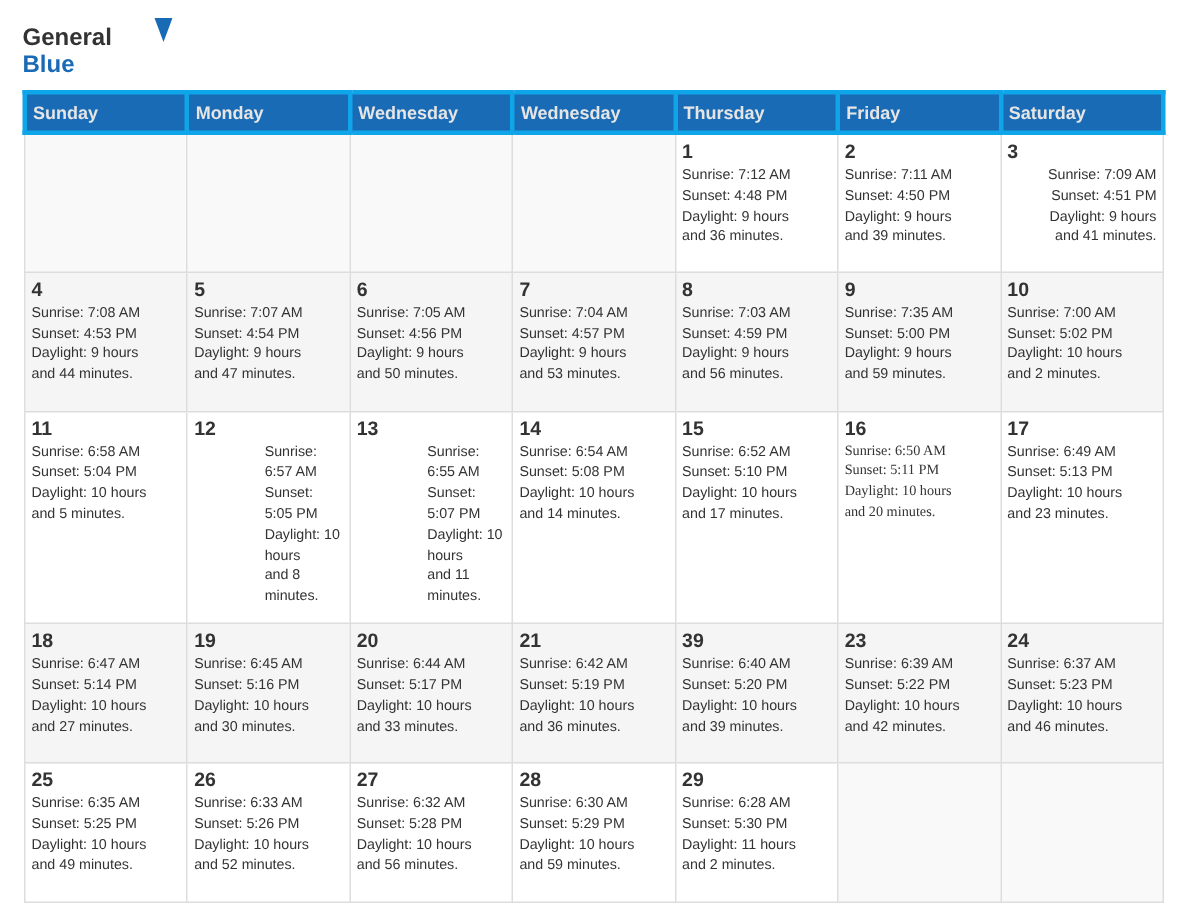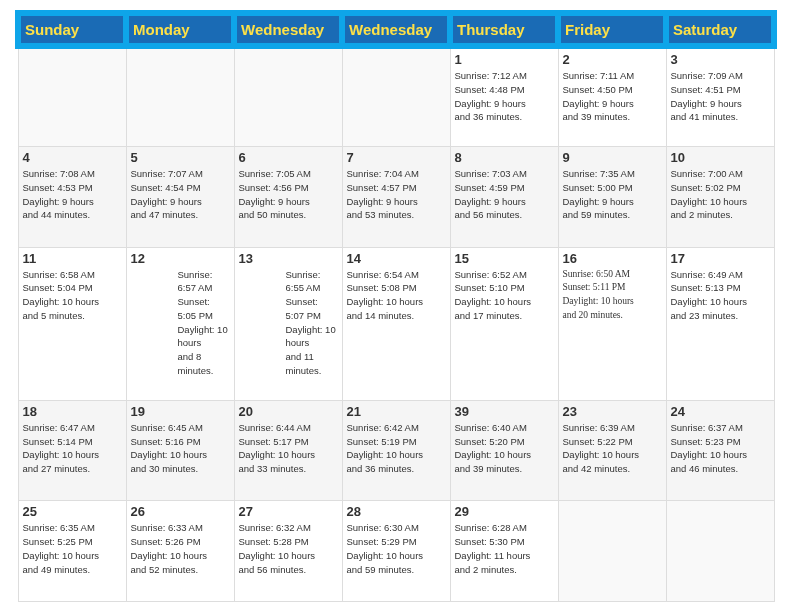--- a/index.html
+++ b/index.html
@@ -43,26 +43,26 @@
     }
     .calendar {
       flex: 1;
       border: 1px solid #ccc;
       border-collapse: collapse;
       width: 100%;
       table-layout: fixed;
     }
     .calendar th {
       background: #1a6bb5;
-      color: #fde047;
-      font-size: 15px;
+      color: #e5e5e5;
+      font-size: 12px;
       font-weight: bold;
       padding: 5px 4px;
       text-align: left;
-      border: 6px solid #0ea5e9;
+      border: 3px solid #0ea5e9;
     }
     .calendar td {
       vertical-align: top;
       border: 1px solid #ddd;
       padding: 3px 4px;
       font-size: 9.5px;
       color: #333;
       height: 88px;
     }
     .calendar td.empty {
@@ -81,20 +81,34 @@
       line-height: 1.45;
     }
     .row-shade {
       background: #f5f5f5;
     }
   </style>
 </head>
 <body>
 
 <div class="page">
+  <div class="header">
+    <div class="logo">
+  <svg width="100" height="44" viewBox="0 0 100 44">
+    <text x="0" y="20" font-size="16" font-weight="bold" font-family="Arial" fill="#333">General</text>
+    <text x="0" y="38" font-size="16" font-weight="bold" font-family="Arial" fill="#1a6bb5">Blue</text>
+    <polygon points="85,4 100,4 100,20 85,20" fill="none"></polygon>
+    <polygon points="88,2 100,2 94,18" fill="#1a6bb5"></polygon>
+  </svg>
+</div>
+    <div class="title-block">
+      <div class="month-title"></div>
+      <div class="subtitle"></div>
+    </div>
+  </div>
 
   <table class="calendar">
     <thead>
       <tr>
       <th>Sunday</th>
           <th>Monday</th>
           <th>Wednesday</th>
           <th>Wednesday</th>
           <th>Thursday</th>
           <th>Friday</th>
@@ -116,21 +130,21 @@
           </td>
           <td>
             <span class="day-num">2</span>
             <div class="day-info" style="white-space: pre-line;">Sunrise: 7:11 AM
 Sunset: 4:50 PM
 Daylight: 9 hours
 and 39 minutes.</div>
           </td>
           <td>
             <span class="day-num">3</span>
-            <div class="day-info" style="white-space: pre-line;">Sunrise: 7:09 AM
+            <div class="day-info" style="white-space: pre-line; text-align: right;">Sunrise: 7:09 AM
 Sunset: 4:51 PM
 Daylight: 9 hours
 and 41 minutes.</div>
           </td>
         </tr>
         <tr class="row-shade">
           <td>
             <span class="day-num">4</span>
             <div class="day-info" style="white-space: pre-line;">Sunrise: 7:08 AM
 Sunset: 4:53 PM

